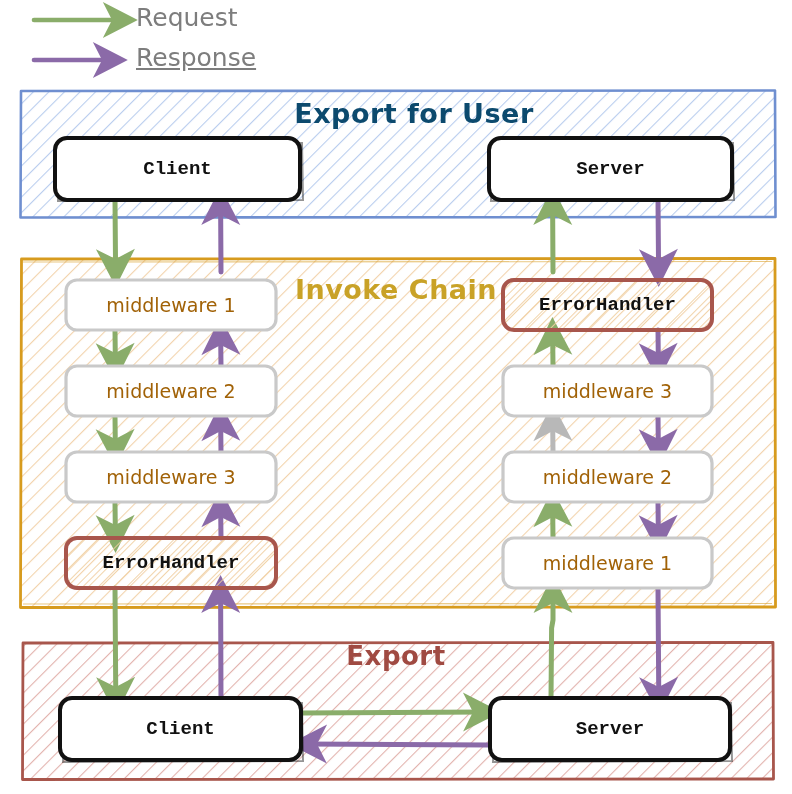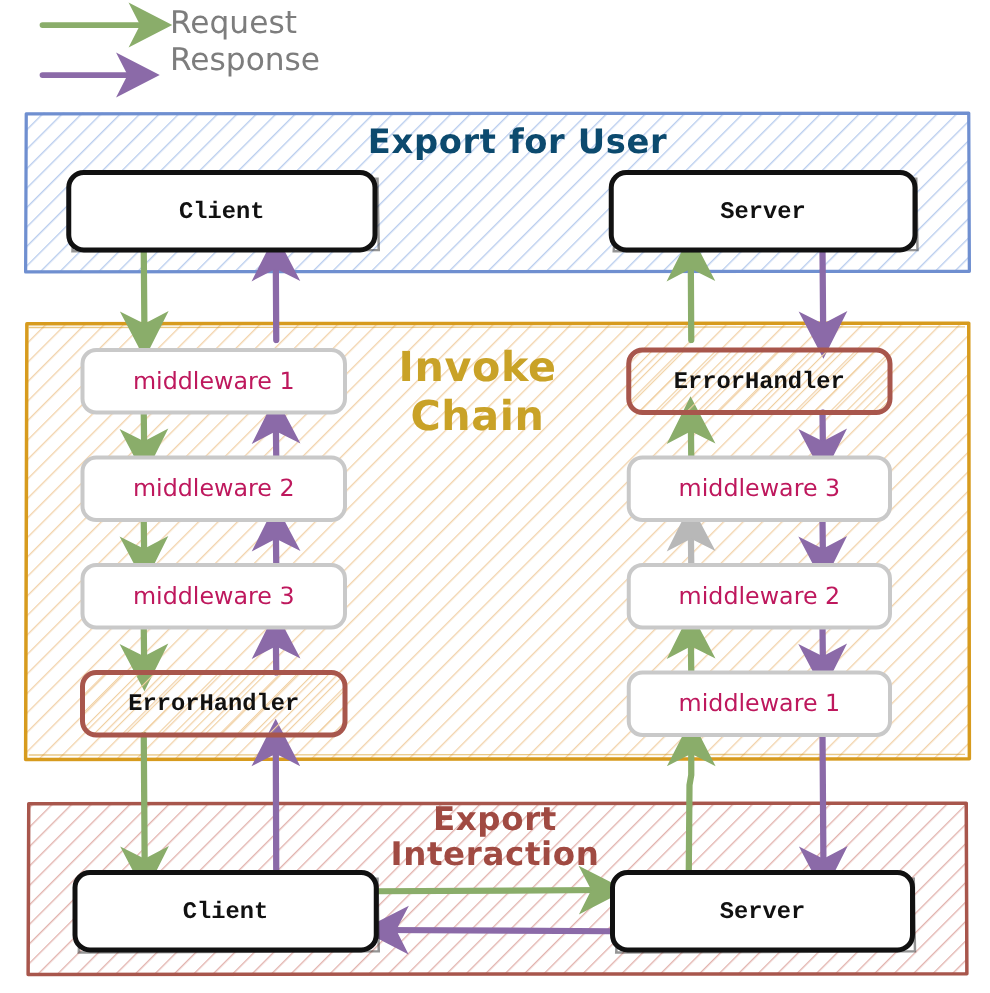--- a/index.html
+++ b/index.html
@@ -27,21 +27,21 @@
     pointer-events:none;
   }
   .legend-label{
     position:absolute;
     color:#7d7d7d;
     font-size:25px;
     font-weight:normal;
     pointer-events:none;
   }
   .node-strong{ font-family:Liberation Mono, monospace; font-size:19px; color:#111; font-weight:bold;}
-  .node-mute{ font-family:"DejaVu Sans", sans-serif; font-size:19px; color:#be185d; font-weight:normal;}
+  .node-mute{ font-family:"DejaVu Sans", sans-serif; font-size:19px; color:#a16207; font-weight:normal;}
 </style>
 </head>
 <body>
 
 <div id="stage">
 
   <svg class="layer" viewBox="0 0 792 794">
     <defs>
       <pattern id="hatch-blue" width="11" height="11" patternTransform="rotate(45)" patternUnits="userSpaceOnUse">
         <line x1="0" y1="0" x2="0" y2="11" stroke="#b9cdee" stroke-width="2.2"></line>
@@ -172,29 +172,28 @@
       <path d="M66,704 L302,703 L303,761 L63,762 Z" fill="none" stroke="#111" stroke-width="2" opacity=".45"></path>
       <rect x="60" y="698" width="241" height="62" rx="12" ry="12" fill="#ffffff" stroke="#111111" stroke-width="4"></rect>
     </g>
     <g>
       <path d="M496,704 L731,703 L732,761 L493,762 Z" fill="none" stroke="#111" stroke-width="2" opacity=".45"></path>
       <rect x="490" y="698" width="240" height="62" rx="12" ry="12" fill="#ffffff" stroke="#111111" stroke-width="4"></rect>
     </g>
   </svg>
 
   <div class="legend-label" style="left:136px;top:3px;">Request</div>
-  <div class="legend-label" style="left:136px;top:33px;">Response</div>
+  <div class="legend-label" style="left:136px;top:43px;text-decoration:underline;">Response</div>
 
   <div class="panel-title" style="left:0;top:98px;width:792px;font-size:27px;color:#0c4a6e;padding-left:18px;">Export for User</div>
 
-  <div class="panel-title" style="left:262px;top:274px;width:240px;font-size:33px;color:#c9a227;">Invoke Chain</div>
+  <div class="panel-title" style="left:276px;top:274px;width:240px;font-size:27px;color:#c9a227;">Invoke Chain</div>
 
   <div class="panel-title" style="left:276px;top:642px;width:240px;font-size:26px;color:#a04a42;line-height:1.08;">
     <span>Export</span><br>
-    <span>Interaction</span>
   </div>
 
   <div class="boxtext node-strong" style="left:55px;top:138px;width:245px;height:62px;">Client</div>
   <div class="boxtext node-strong" style="left:489px;top:138px;width:243px;height:62px;">Server</div>
 
   <div class="boxtext node-mute" style="left:66px;top:280px;width:210px;height:50px;">middleware 1</div>
   <div class="boxtext node-mute" style="left:66px;top:366px;width:210px;height:50px;">middleware 2</div>
   <div class="boxtext node-mute" style="left:66px;top:452px;width:210px;height:50px;">middleware 3</div>
   <div class="boxtext node-strong" style="left:66px;top:538px;width:210px;height:50px;">ErrorHandler</div>
 

